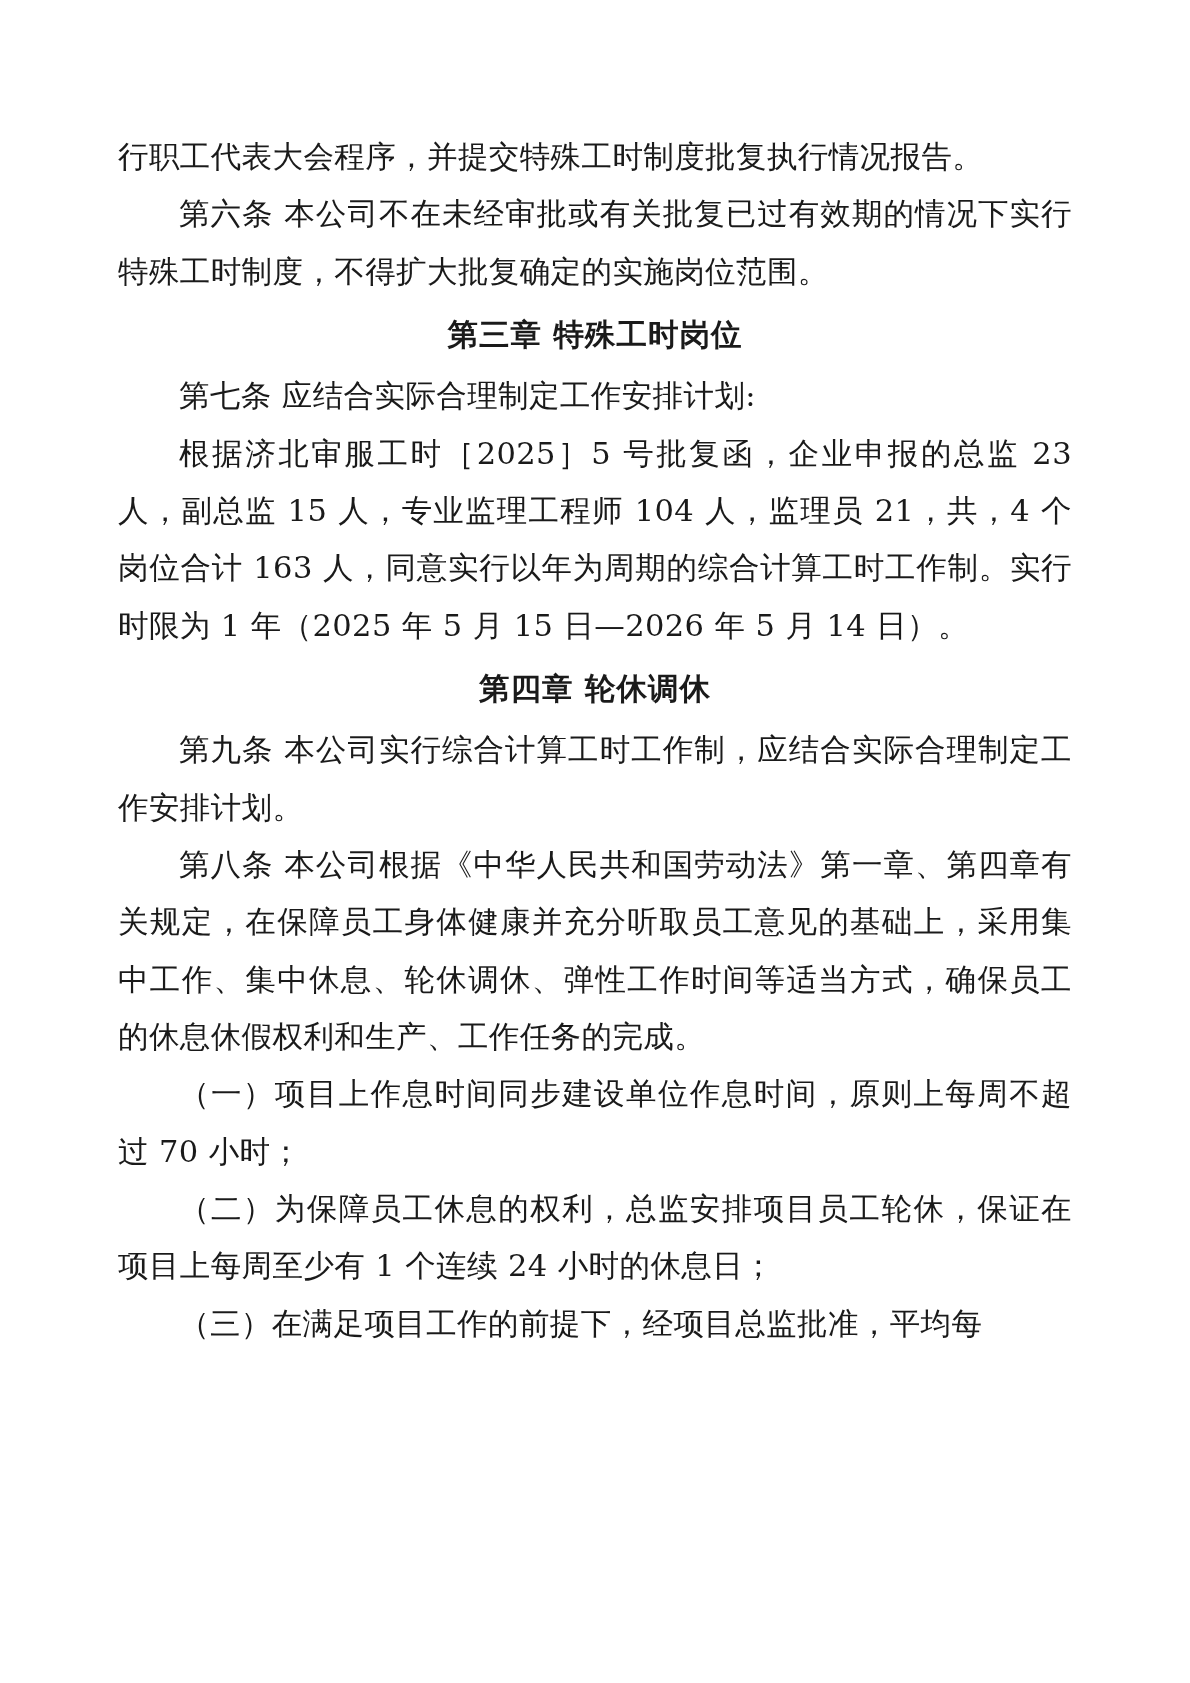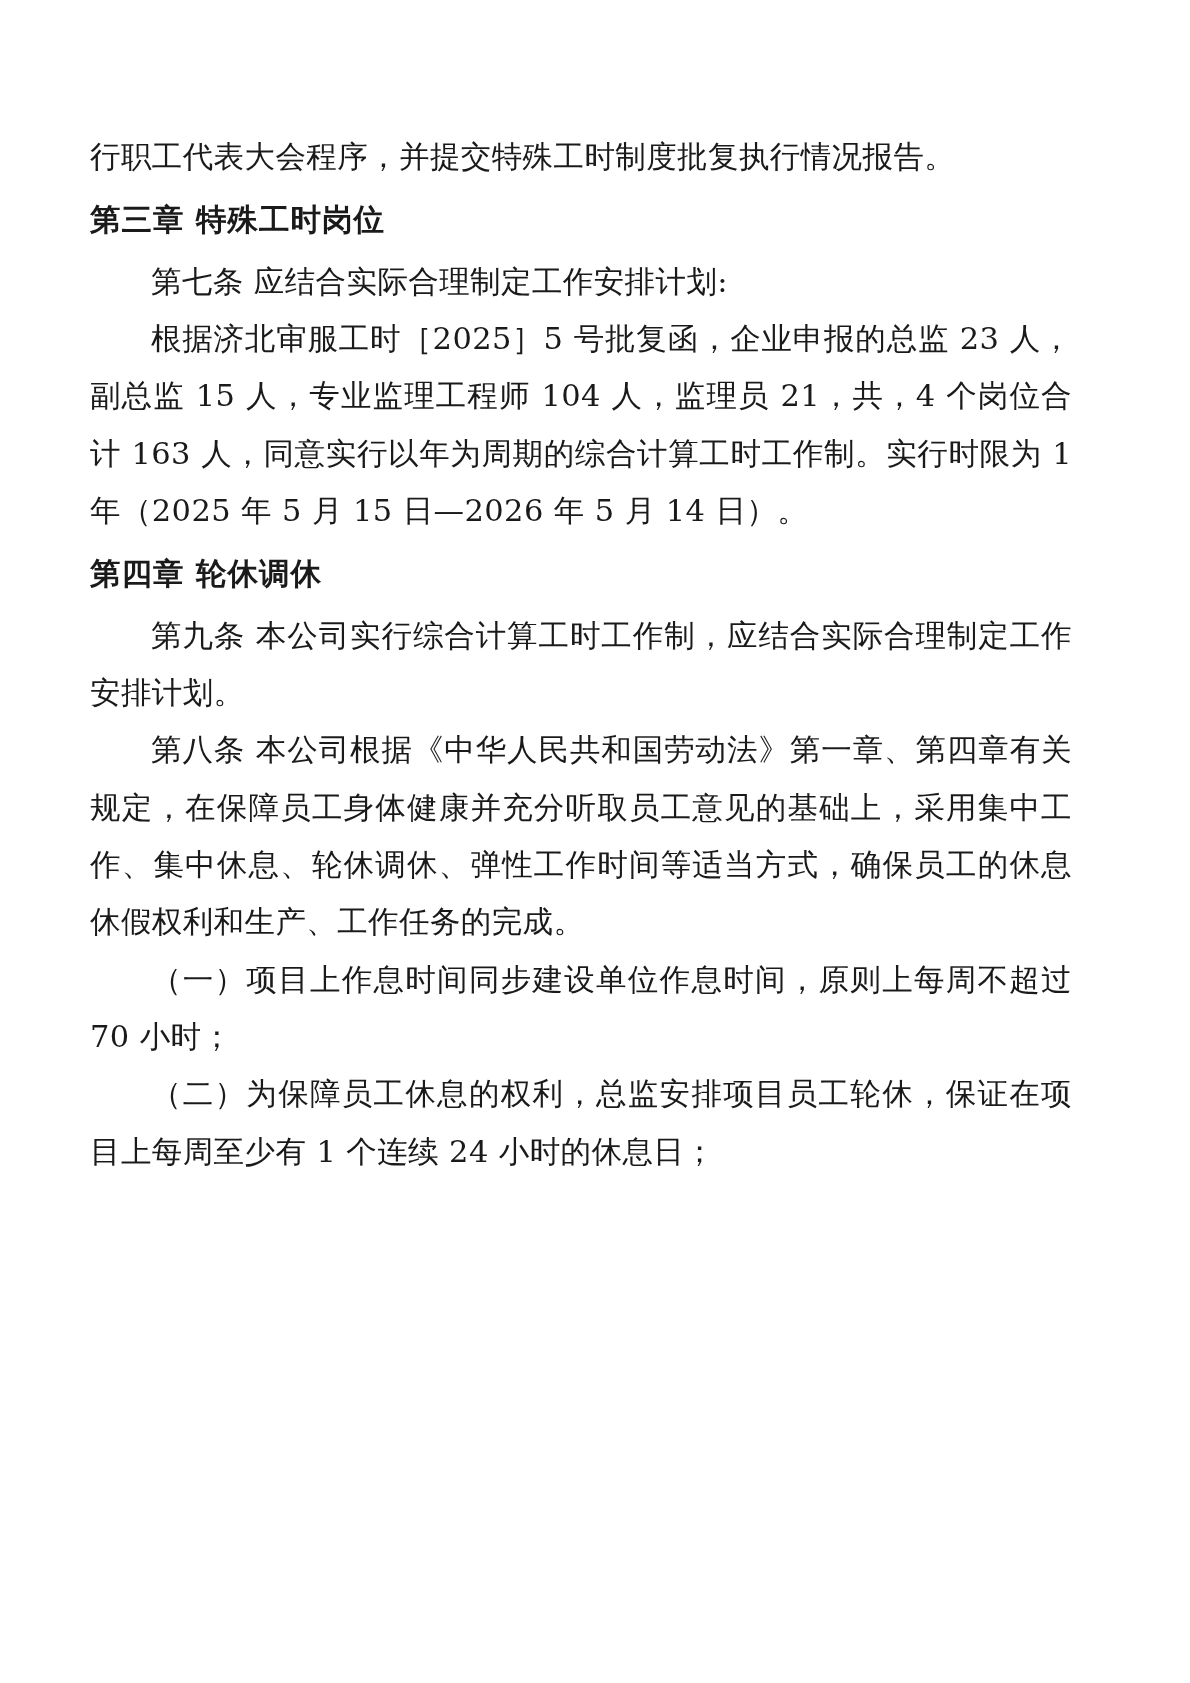--- a/index.html
+++ b/index.html
@@ -10,69 +10,72 @@
   body {
     width: 1190px;
     height: 1683px;
     font-family: "DejaVu Serif", "Liberation Serif", serif;
     color: #1a1a1a;
   }
   .page {
     box-sizing: border-box;
     width: 1190px;
     height: 1683px;
-    padding: 128px 118px 60px 90px;
+    padding: 128px 118px 60px 118px;
     background: #ffffff;
   }
   .doc-body {
     font-size: 30.5px;
     line-height: 1.88;
     text-align: justify;
     text-justify: inter-ideograph;
     letter-spacing: 0.4px;
   }
   p {
     margin: 0;
     padding: 0;
   }
   .para {
     text-indent: 2em;
   }
   .para-cont {
     text-indent: 0;
   }
   .chapter {
+    text-align: center;
     font-weight: bold;
     text-indent: 0;
     margin-top: 6px;
     margin-bottom: 4px;
     letter-spacing: 1px;
   }
 </style>
 </head>
 <body>
 
 <div class="page">
   <div class="doc-body">
 
     <p class="para para-cont">行职工代表大会程序，并提交特殊工时制度批复执行情况报告。</p>
 
+    <p class="para">第六条 本公司不在未经审批或有关批复已过有效期的情况下实行特殊工时制度，不得扩大批复确定的实施岗位范围。</p>
 
     <p class="chapter">第三章 特殊工时岗位</p>
 
     <p class="para">第七条 应结合实际合理制定工作安排计划:</p>
 
     <p class="para">根据济北审服工时［2025］5 号批复函，企业申报的总监 23 人，副总监 15 人，专业监理工程师 104 人，监理员 21，共，4 个岗位合计 163 人，同意实行以年为周期的综合计算工时工作制。实行时限为 1 年（2025 年 5 月 15 日—2026 年 5 月 14 日）。</p>
 
 
     <p class="chapter">第四章 轮休调休</p>
 
     <p class="para">第九条 本公司实行综合计算工时工作制，应结合实际合理制定工作安排计划。</p>
 
     <p class="para">第八条 本公司根据《中华人民共和国劳动法》第一章、第四章有关规定，在保障员工身体健康并充分听取员工意见的基础上，采用集中工作、集中休息、轮休调休、弹性工作时间等适当方式，确保员工的休息休假权利和生产、工作任务的完成。</p>
 
     <p class="para">（一）项目上作息时间同步建设单位作息时间，原则上每周不超过 70 小时；</p>
 
     <p class="para">（二）为保障员工休息的权利，总监安排项目员工轮休，保证在项目上每周至少有 1 个连续 24 小时的休息日；</p>
 
+    <p class="para">（三）在满足项目工作的前提下，经项目总监批准，平均每</p>
 
   </div>
 </div>
 
 </body></html>

